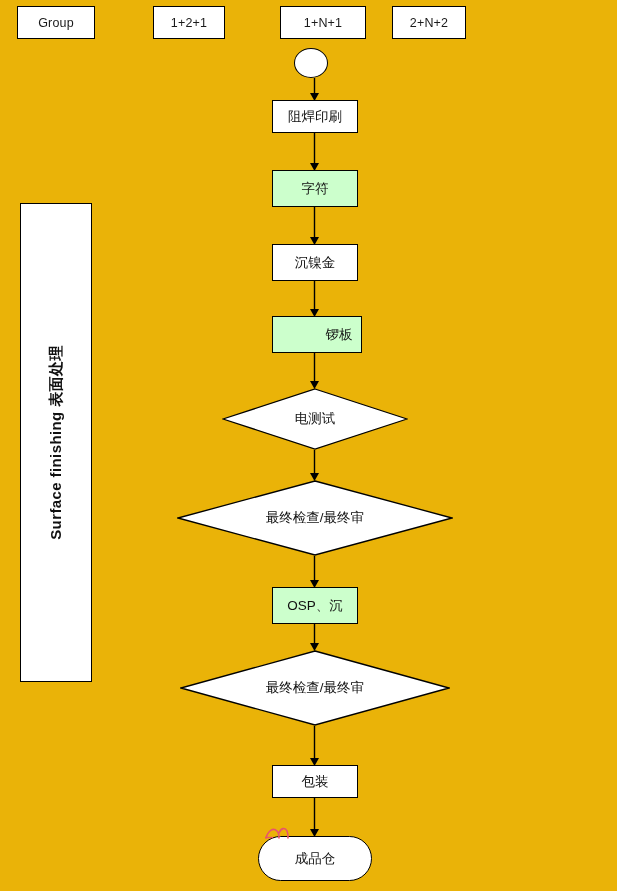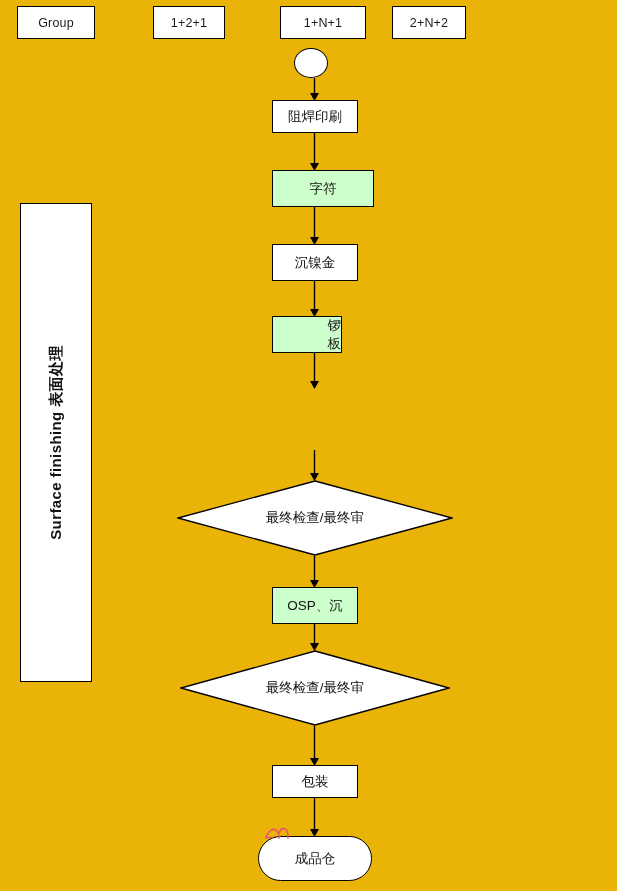--- a/index.html
+++ b/index.html
@@ -199,32 +199,38 @@
   </div>
 
   <div class="node terminator-start" style="left:294px; top:48px; width:34px; height:30px;">
     <span></span>
   </div>
 
   <div class="node process" style="left:272px; top:100px; width:86px; height:33px;">
     <span>阻焊印刷</span>
   </div>
 
-  <div class="node process green" style="left:272px; top:170px; width:102px; height:37px;">
+  <div class="node process green" style="left:272px; top:170px; width:86px; height:37px;">
     <span>字符</span>
   </div>
 
   <div class="node process" style="left:272px; top:244px; width:86px; height:37px;">
     <span>沉镍金</span>
   </div>
 
-  <div class="node process green" style="left:272px; top:316px; width:70px; height:37px;padding-left:44px;">
+  <div class="node process green" style="left:272px; top:316px; width:90px; height:37px;padding-left:44px;">
     <span>锣板</span>
   </div>
 
+  <div class="diamond-wrap" style="left:222px; top:388px; width:186px; height:62px;">
+    <svg width="186" height="62" viewBox="0 0 186 62">
+      <polygon points="93,1 185,31 93,61 1,31" fill="#ffffff" stroke="#000000" stroke-width="1.3"></polygon>
+    </svg>
+    <div class="diamond-label">电测试</div>
+  </div>
 
   <div class="diamond-wrap" style="left:177px; top:480px; width:276px; height:76px;">
     <svg width="276" height="76" viewBox="0 0 276 76">
       <polygon points="138,1 275,38 138,75 1,38" fill="#ffffff" stroke="#000000" stroke-width="1.3"></polygon>
     </svg>
     <div class="diamond-label">最终检查/最终审</div>
   </div>
 
   <div class="node process green" style="left:272px; top:587px; width:86px; height:37px;">
     <span>OSP、沉</span>

